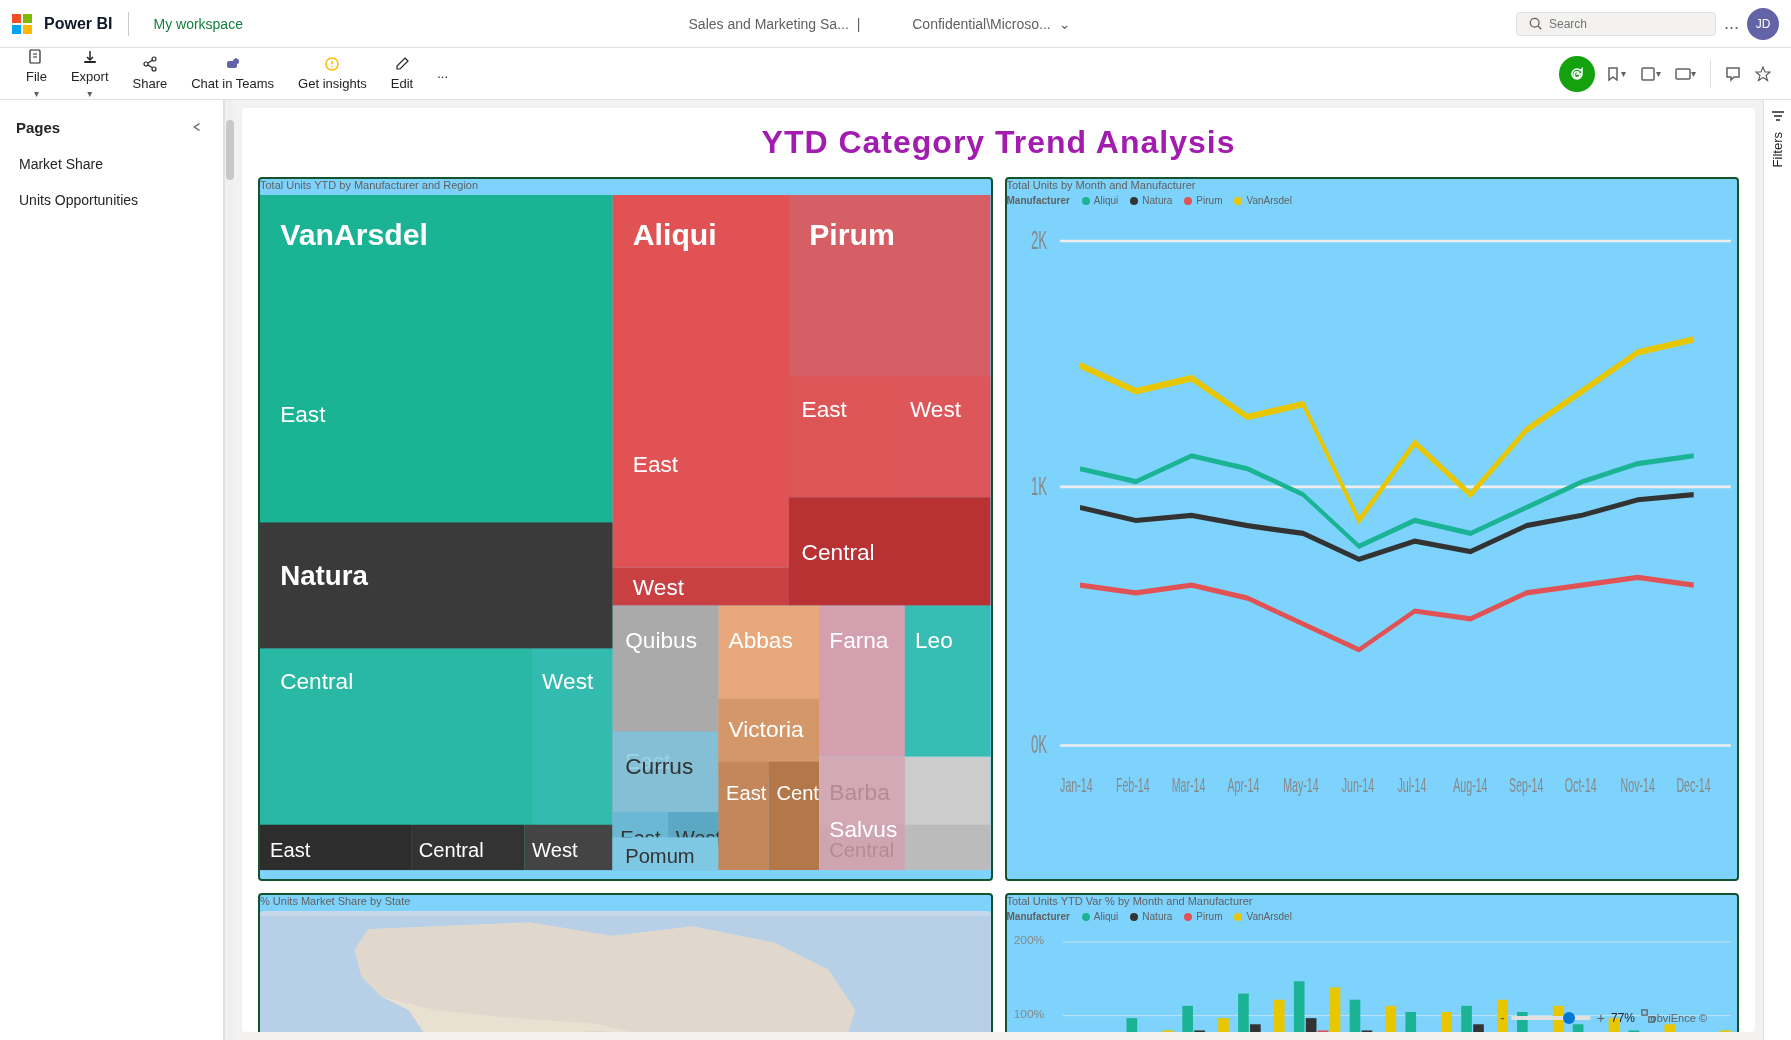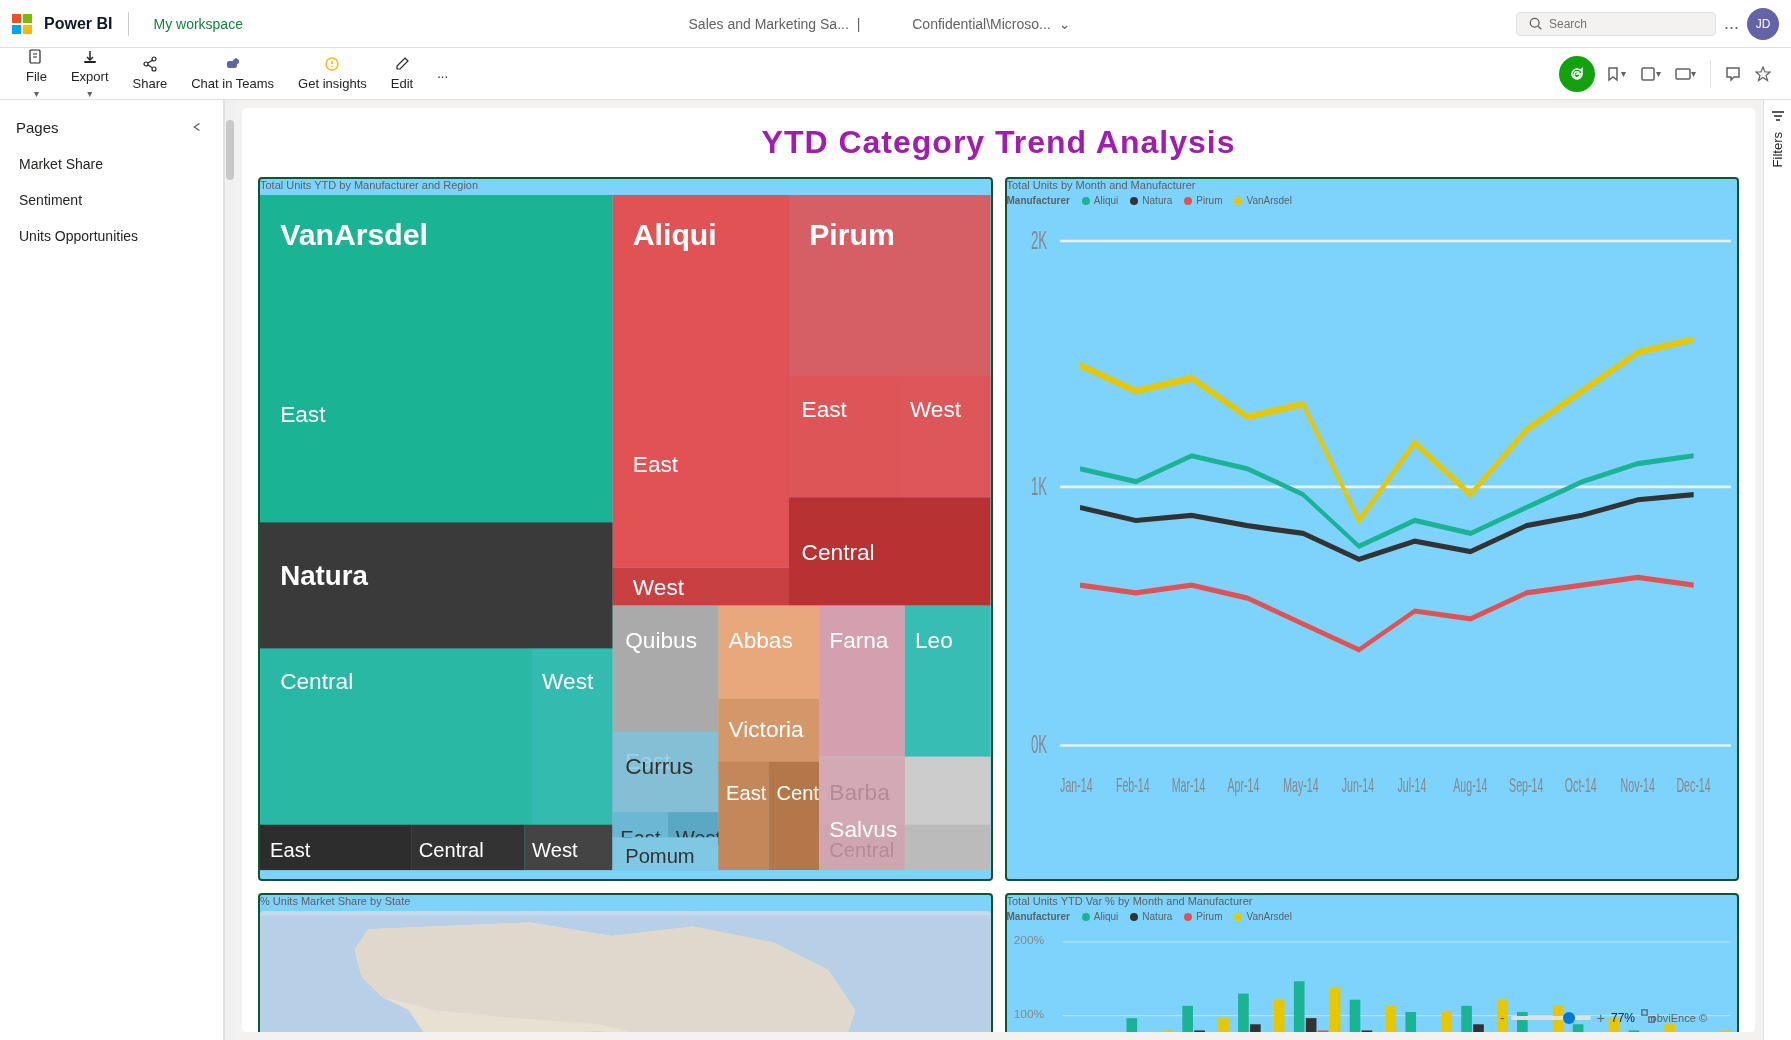--- a/index.html
+++ b/index.html
@@ -51,21 +51,21 @@
     }
     .icon-btn { background: none; border: none; cursor: pointer; color: #616161; padding: 4px; border-radius: 4px; display: flex; align-items: center; }
 
     
     .main { display: flex; height: calc(1040px - 100px); }
 
     
     .sidebar { width: 224px; background: #fff; border-right: 1px solid #e0e0e0; padding: 0; }
     .pages-header {
       display: flex; align-items: center; justify-content: space-between;
-      padding: 16px 16px 8px; font-size: 15px; font-weight: 400; color: #252423;
+      padding: 16px 16px 8px; font-size: 15px; font-weight: 700; color: #252423;
     }
     .page-item {
       padding: 10px 16px; font-size: 14px; color: #252423; cursor: pointer;
       border-left: 3px solid transparent;
     }
     .page-item.active { background: #f3f2f1; border-left: 3px solid #0078d4; font-weight: 600; }
 
     
     .report-area { flex: 1; background: #f3f2f1; overflow: hidden; position: relative; display: flex; }
     .canvas { flex: 1; background: #fff; margin: 8px; border-radius: 4px; overflow: hidden; padding: 16px; position: relative; }
@@ -234,21 +234,20 @@
   <div class="sidebar">
     <div class="pages-header">
       <span>Pages</span>
       <button class="icon-btn">
         <svg width="14" height="14" viewBox="0 0 16 16">
             <polyline points="12,4 6,8 12,12" stroke="#616161" stroke-width="1.5" fill="none"></polyline>
           </svg>
       </button>
     </div>
     <div class="page-item">Market Share</div>
-    <div class="page-item">Sentiment</div>
     <div class="page-item">Units Opportunities</div>
   </div>
 
   <div class="report-area">
 
     <div class="v-scroll" style="order:-1; width:10px; background:#f0f0f0;">
       <div class="scroll-thumb"></div>
     </div>
 
     <div class="canvas">

